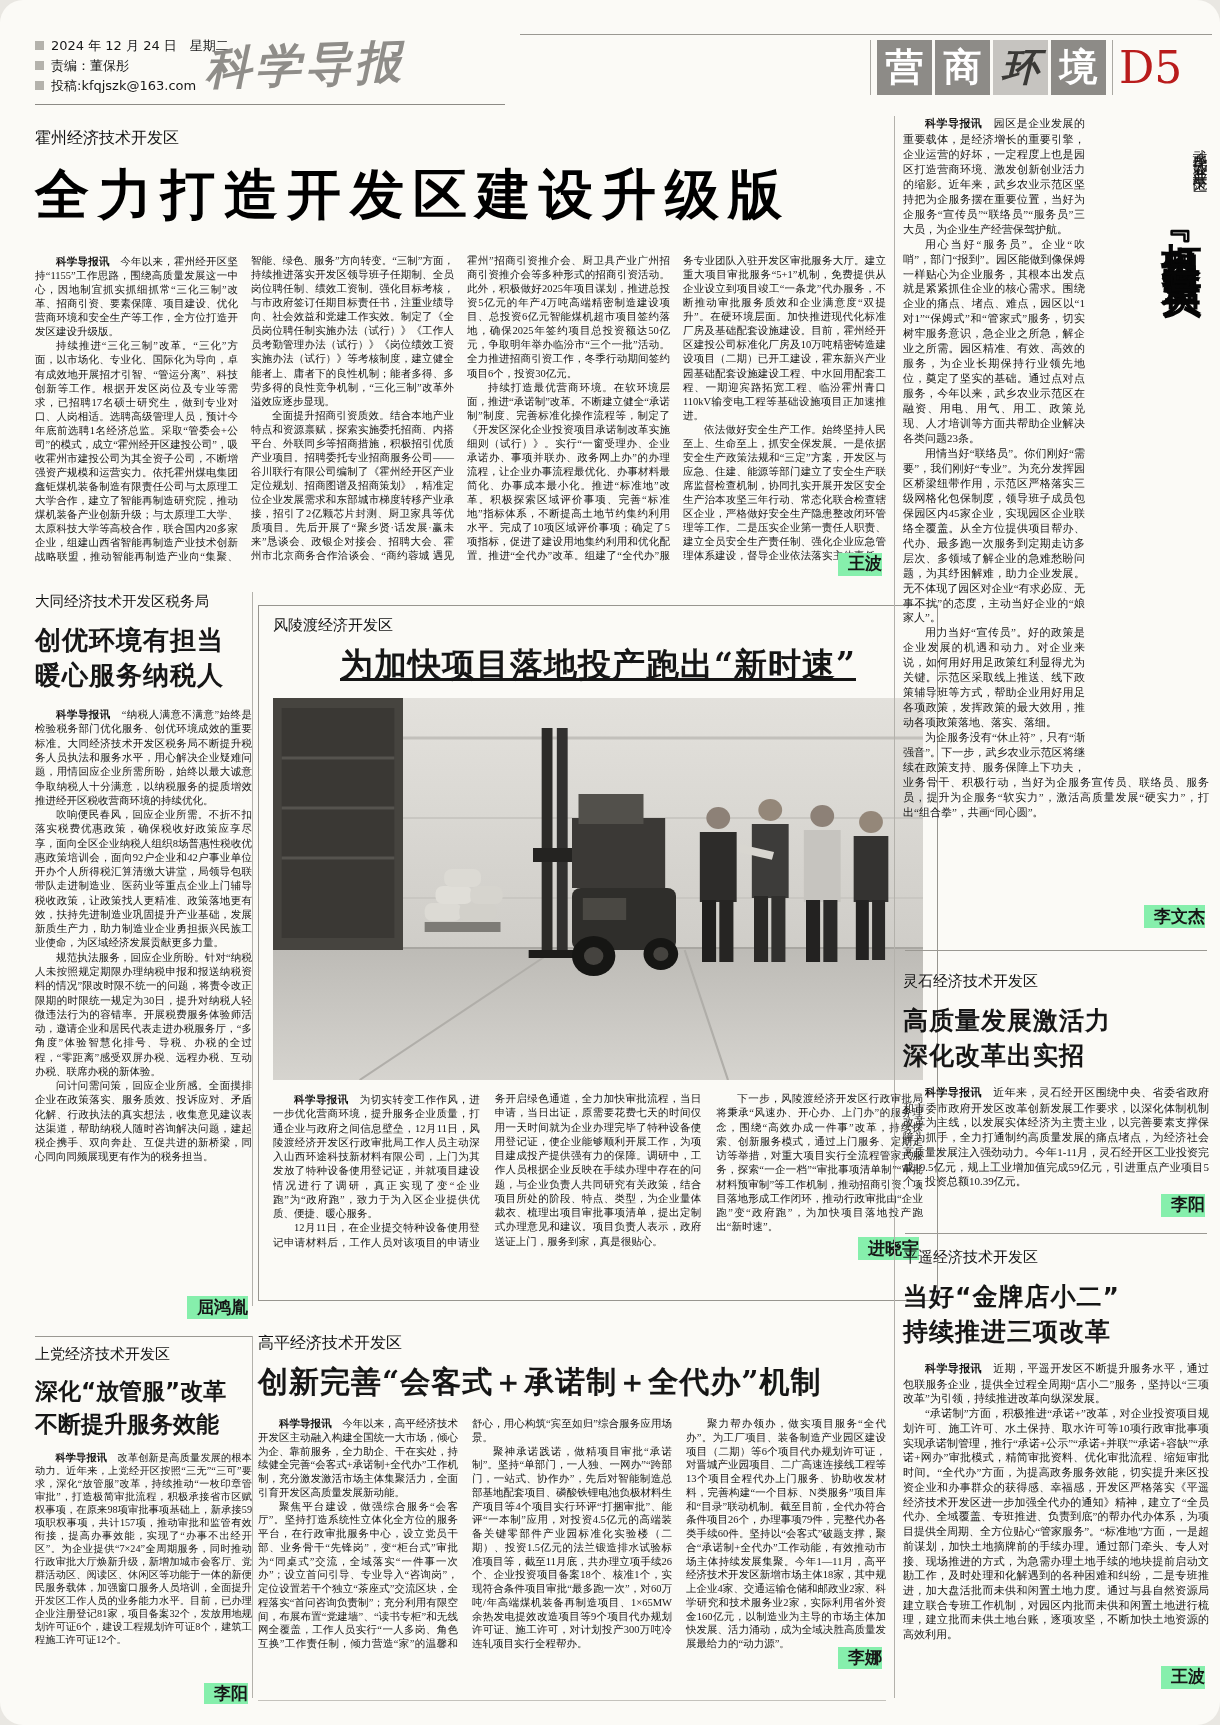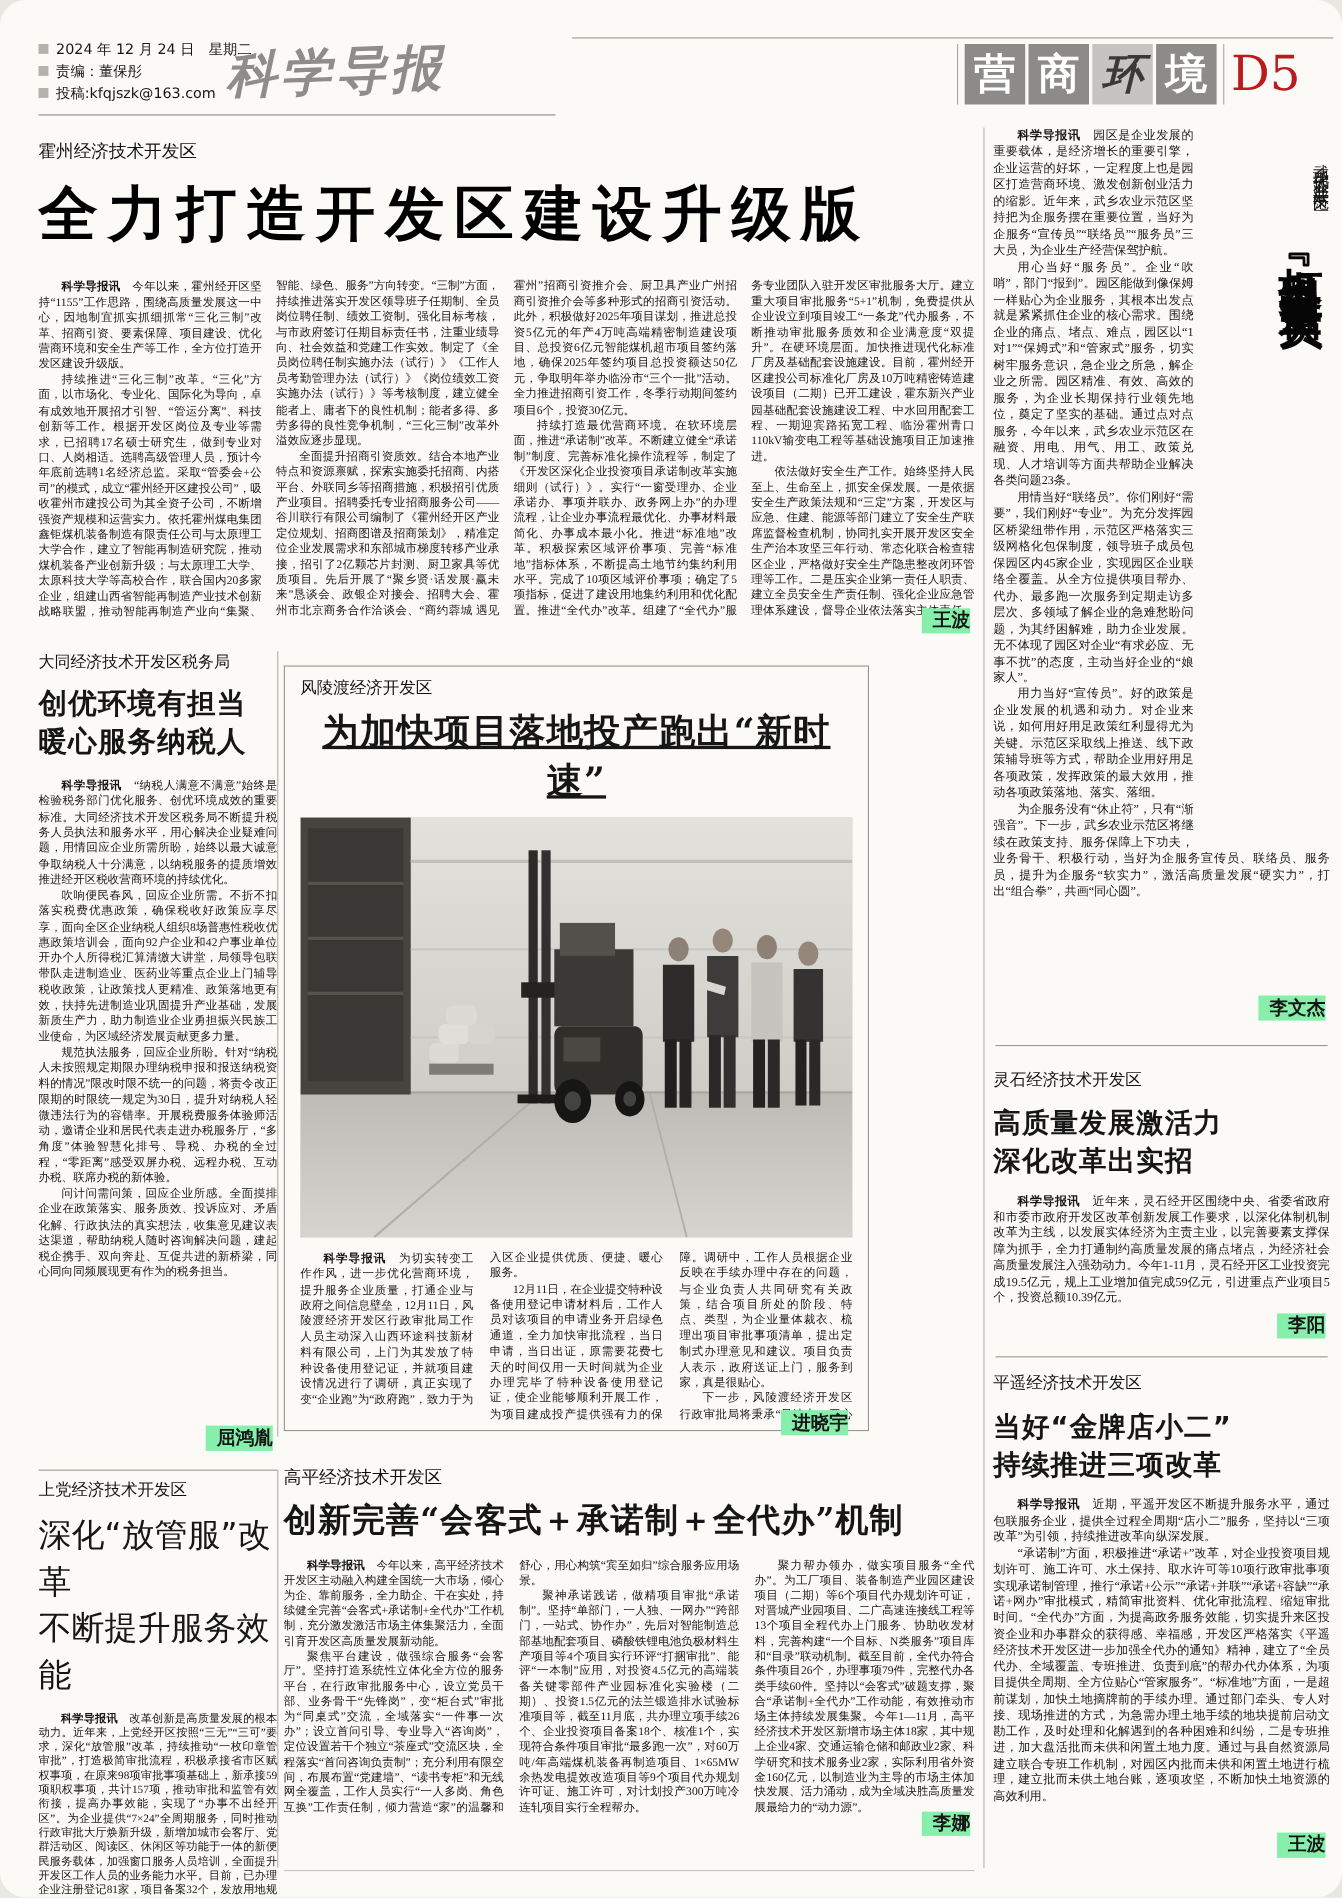--- a/index.html
+++ b/index.html
@@ -45,21 +45,21 @@
                     font-size:10.5px; line-height:1.34; }
 
   
   .art-datong { left:35px; top:592px; width:217px; }
   .art-datong .kicker { font-size:14.5px; }
   .art-datong .headline { margin-top:12px; font-size:26px; font-weight:600; line-height:1.35; letter-spacing:1px; }
   .art-datong .body { position:relative; margin-top:14px; height:612px; overflow:hidden;
                       font-size:10.5px; line-height:1.36; }
 
   
-  .box-fld { left:258px; top:605px; width:532px; height:696px; border:1.5px solid #97958f;
+  .box-fld { left:258px; top:605px; width:680px; height:696px; border:1.5px solid #97958f;
              padding:10px 14px 0 14px; background:#fbfaf6; }
   .box-fld .kicker { font-size:15px; }
   .box-fld .headline { margin-top:8px; text-align:center; font-size:33px; font-weight:900;
                        font-family:"DejaVu Serif","Liberation Serif",serif; letter-spacing:1px;text-decoration:underline; }
   .box-fld .photo { margin-top:10px; width:100%; height:382px; background:#d8d6d2; overflow:hidden; }
   .box-fld .caption { position:relative; margin-top:12px; height:168px; overflow:hidden;
                       column-count:3; column-gap:15px; column-fill:auto;
                       font-size:10.5px; line-height:1.36; }
 
   
@@ -77,21 +77,21 @@
   .art-ls .kicker, .art-py .kicker, .art-sd .kicker { font-size:15px; }
   .rs-headline { margin-top:12px; font-size:25px; font-weight:700; line-height:1.4; letter-spacing:1px;
                  font-family:"DejaVu Sans","Liberation Sans",sans-serif; }
   .art-ls .body { position:relative; margin-top:12px; height:132px; overflow:hidden; font-size:11px; line-height:1.34; }
 
   .art-py { left:903px; top:1248px; width:306px; }
   .art-py .body { position:relative; margin-top:12px; height:328px; overflow:hidden; font-size:11px; line-height:1.34; }
 
   
   .art-sd { left:35px; top:1345px; width:217px; }
-  .art-sd .headline { margin-top:11px; font-size:30px; font-weight:400; line-height:1.42;
+  .art-sd .headline { margin-top:11px; font-size:23px; font-weight:700; line-height:1.42;
                       font-family:"DejaVu Sans","Liberation Sans",sans-serif; }
   .art-sd .body { position:relative; margin-top:12px; height:252px; overflow:hidden;
                   font-size:10.2px; line-height:1.27; }
 
   
   .art-gp { left:258px; top:1333px; width:628px; }
   .art-gp .kicker { font-size:16px; }
   .art-gp .headline { margin-top:8px; font-size:30px; font-weight:900; letter-spacing:1px;
                       font-family:"DejaVu Serif","Liberation Serif",serif; white-space:nowrap; }
   .art-gp .body { position:relative; margin-top:14px; height:252px; overflow:hidden;

